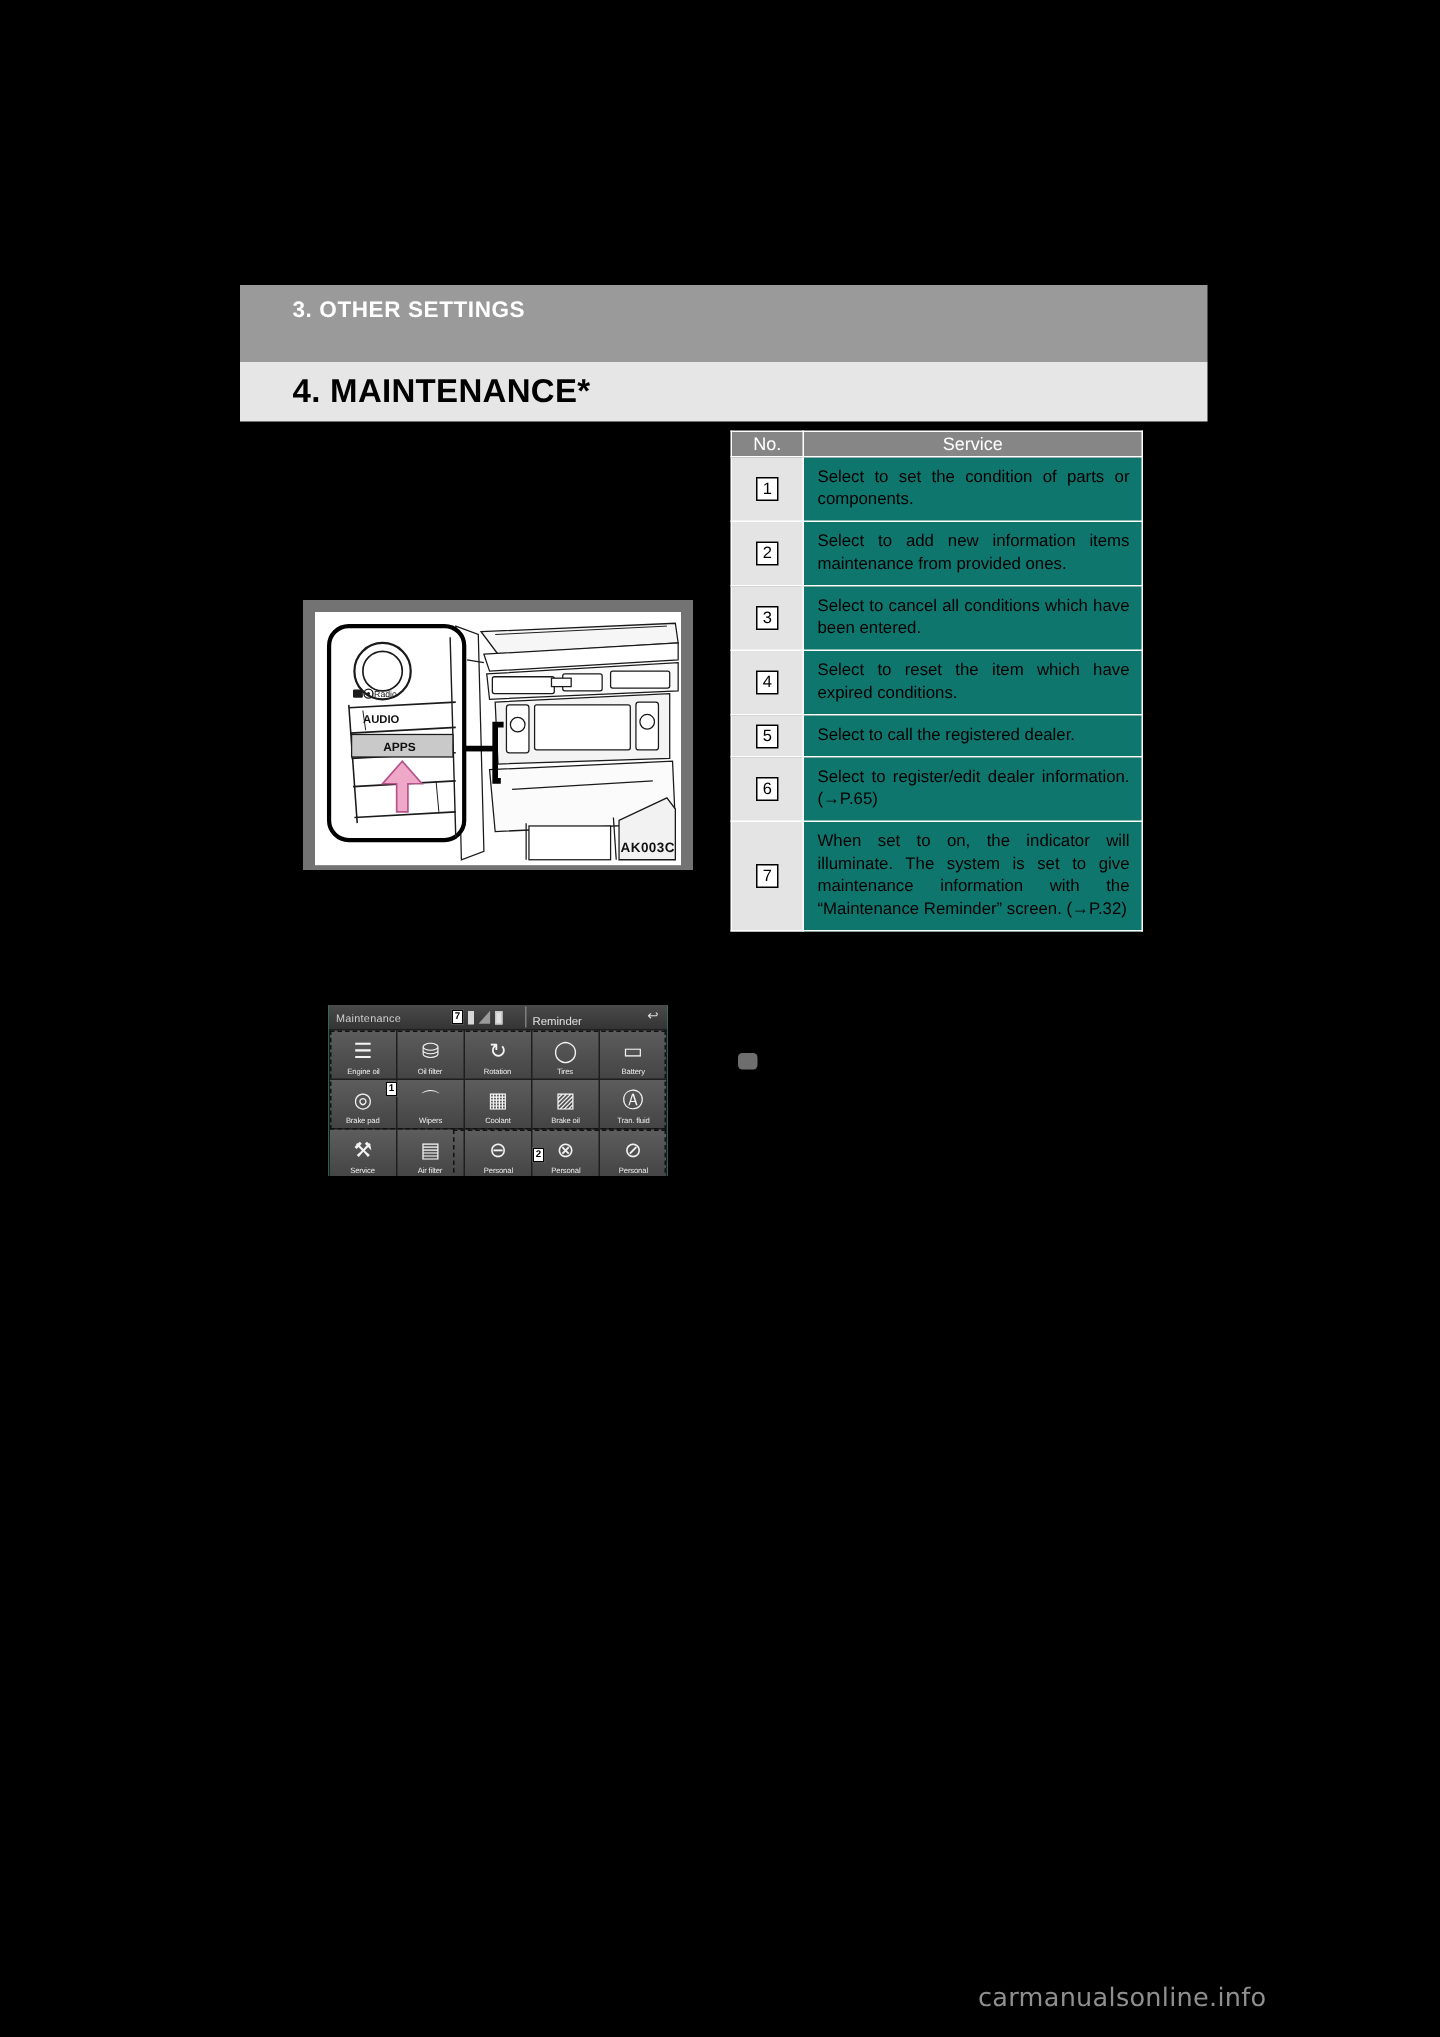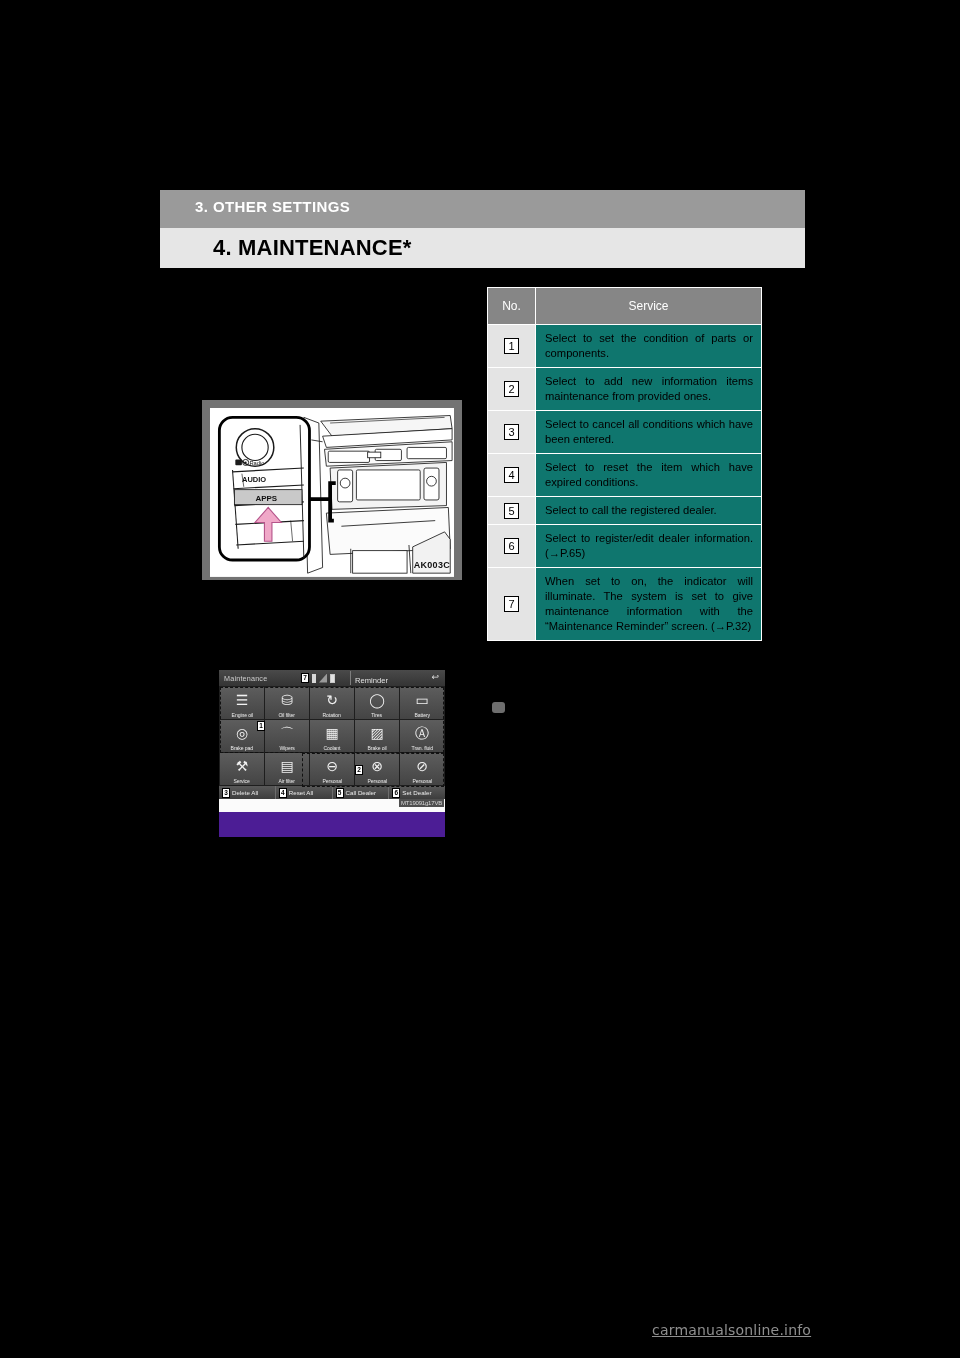--- a/index.html
+++ b/index.html
@@ -26,49 +26,49 @@
     top: 190px;
     width: 645px;
   }
   .hdr-chapter {
     background: #9a9a9a;
     color: #ffffff;
     font-size: 15px;
     font-weight: bold;
     letter-spacing: .4px;
     padding: 8px 0 8px 35px;
-    height: 38px;
+    height: 51px;
     line-height: 18px;
   }
   .hdr-section {
     background: #e6e6e6;
     color: #000000;
     font-size: 22px;
     font-weight: bold;
     letter-spacing: .2px;
-    padding: 6px 0 8px 53px;
+    padding: 6px 0 8px 35px;
     height: 40px;
     line-height: 28px;
   }
 
   
   .fn-table {
     position: absolute;
     left: 487px;
     top: 287px;
     width: 275px;
     border-collapse: collapse;
     font-size: 11.2px;
   }
   .fn-table th {
     background: #868686;
     color: #ffffff;
     font-weight: normal;
     font-size: 12px;
-    padding: 11px 0;
+    padding: 1px 0;
     border: 1px solid #ffffff;
   }
   .fn-table th.col-no { width: 48px; }
   .fn-table td {
     background: #0f766e;
     border: 1px solid #ffffff;
     border-left: 1px solid #ffffff;
     vertical-align: middle;
   }
   .fn-table td.c-no {
@@ -128,22 +128,22 @@
     letter-spacing: .3px;
     color: #111;
   }
 
   
   .fig-screen {
     position: absolute;
     left: 219px;
     top: 670px;
     width: 226px;
-    height: 167px;
-    background: #4c1d95;
+    height: 114px;
+    background: #5eead4;
     overflow: hidden;
     font-family: "Liberation Sans", sans-serif;
   }
   .scr-top {
     position: relative;
     height: 16px;
     background: linear-gradient(#4a4a4a, #343434);
     display: flex;
     align-items: center;
   }
@@ -298,24 +298,23 @@
     z-index: 5;
     pointer-events: none;
   }
 
   
   .watermark {
     position: absolute;
     left: 652px;
     top: 1322px;
     color: #8f8f8f;
-    font-size: 14px;
+    font-size: 17px;
     letter-spacing: .2px;
     font-family: "DejaVu Sans", sans-serif;
-    text-decoration: underline;
   }
 </style>
 </head>
 <body>
 
 <div id="page">
 
   <div class="hdr-wrap">
     <div class="hdr-chapter">3. OTHER SETTINGS</div>
     <div class="hdr-section">4. MAINTENANCE*</div>

